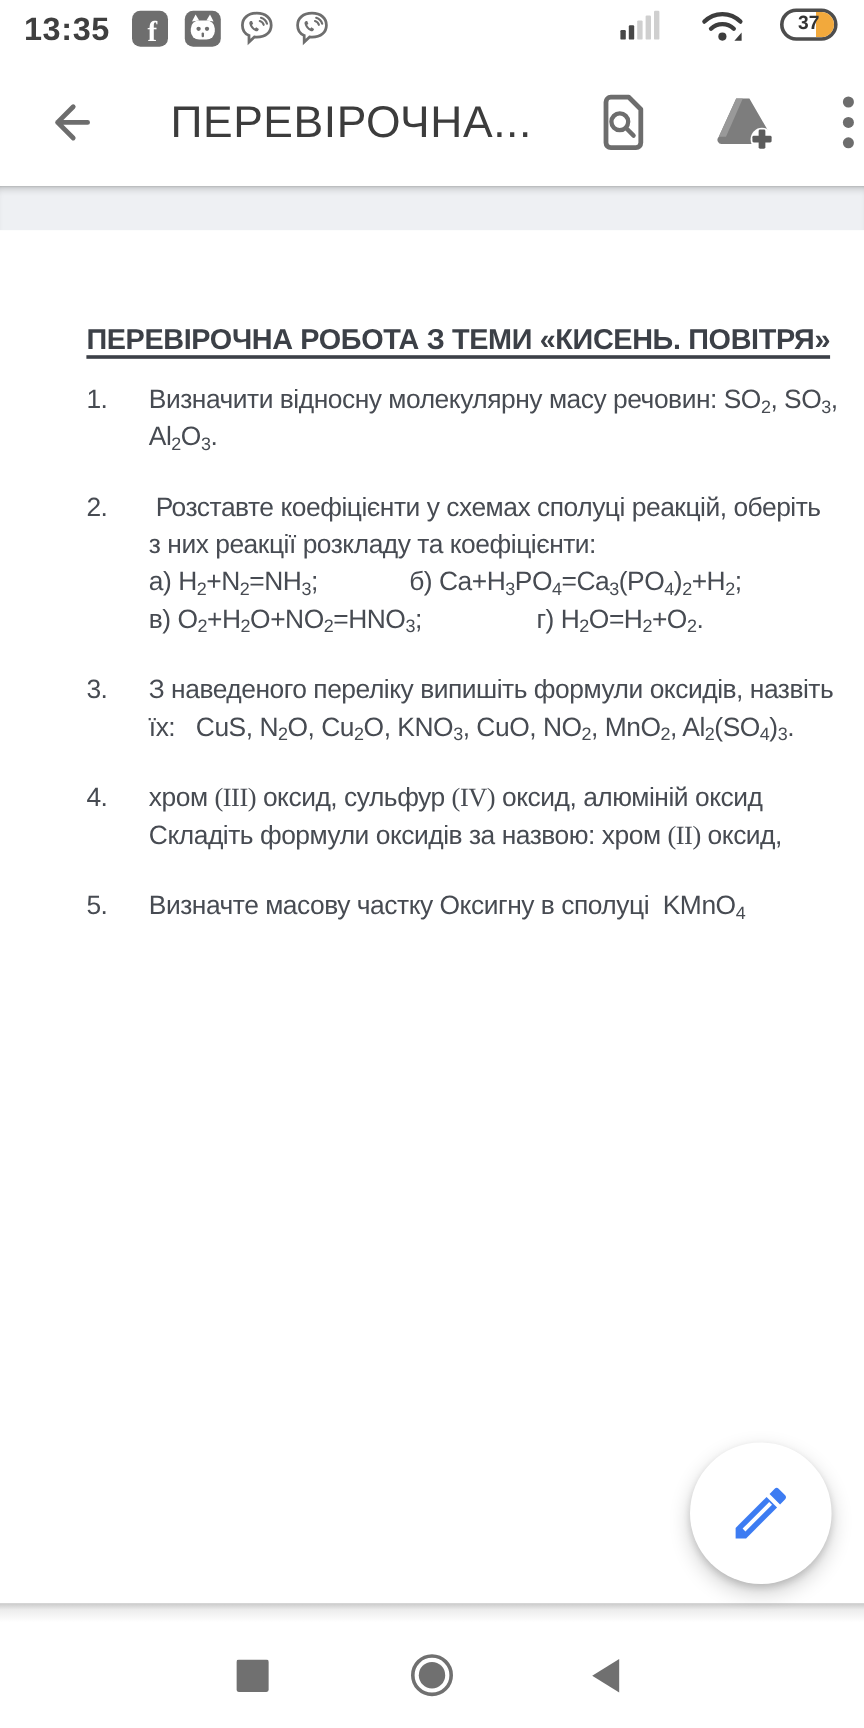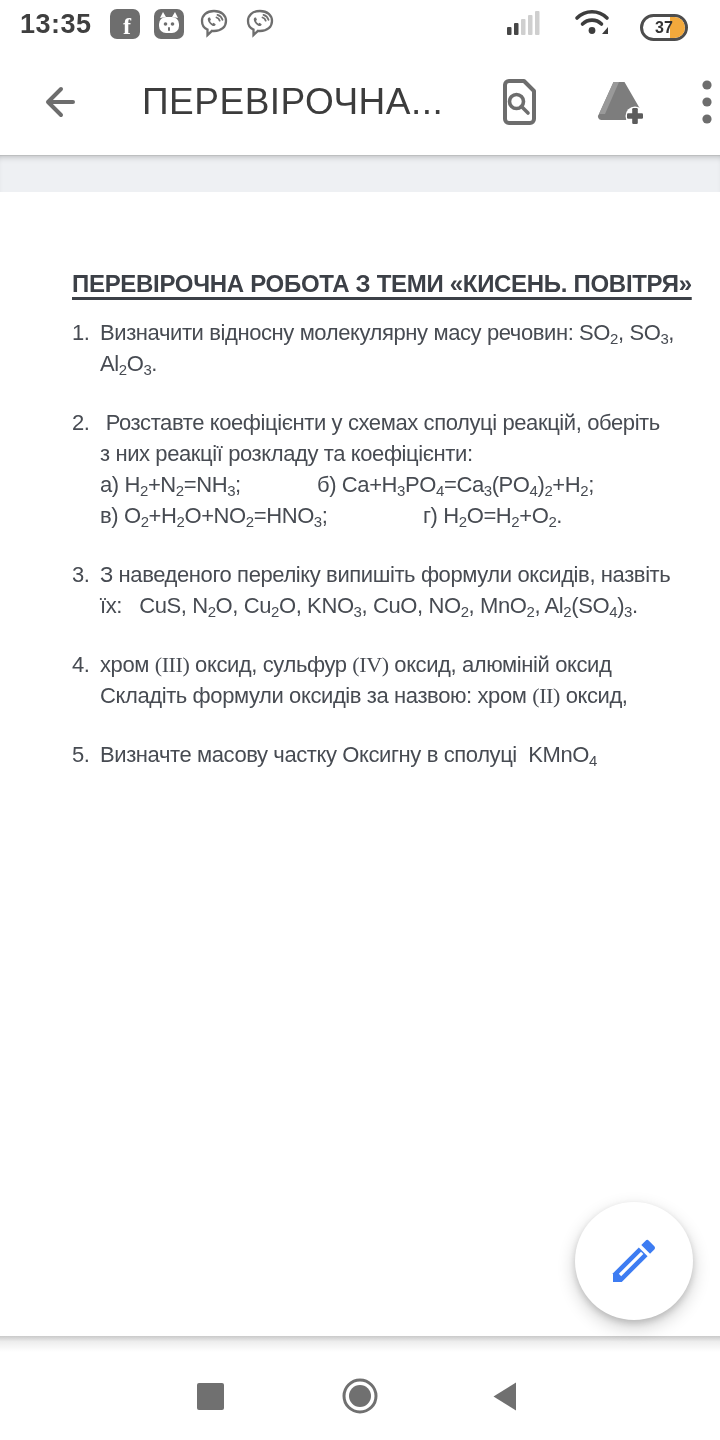--- a/index.html
+++ b/index.html
@@ -1,27 +1,27 @@
 <!DOCTYPE html>
 <html><head>
 <meta charset="utf-8">
 <style>
   * { margin:0; padding:0; box-sizing:border-box; }
   html,body { width:720px; height:1440px; background:#ffffff; overflow:hidden;
               font-family:"Liberation Sans", sans-serif; }
   body { position:relative; }
 
   
-  .status-bar { height:48px; display:flex; align-items:center; padding:0 32px 0 20px; background:#fff; }
+  .status-bar { height:48px; display:flex; align-items:center; padding:0 22px 0 20px; background:#fff; }
   .status-time { font-size:27px; font-weight:700; color:#3f3f3f; letter-spacing:0.5px; margin-right:18px; }
   .notif-icons { display:flex; align-items:center; gap:14px; }
   .app-badge { width:30px; height:30px; border-radius:7px; background:#6e6e6e; position:relative; }
   .app-badge svg { position:absolute; inset:0; }
   .viber-badge { width:32px; height:32px; }
-  .sb-right { margin-left:auto; display:flex; align-items:flex-end; gap:30px; }
+  .sb-right { margin-left:auto; display:flex; align-items:flex-start; gap:30px; }
   .battery { width:48px; height:27px; border:3px solid #4d4d4d; border-radius:14px;
              position:relative; overflow:hidden; background:#fff; }
   .battery-fill { position:absolute; right:0; top:0; bottom:0; width:36%; background:#f2a93c; }
   .battery-text { position:absolute; inset:0; display:flex; align-items:center; justify-content:center;
                   font-size:16px; font-weight:700; color:#333; z-index:1; }
 
   
   .app-bar { height:107px; background:#fff; display:flex; align-items:center; padding:0 34px 0 36px;
              box-shadow:0 1px 0 rgba(0,0,0,0.06); position:relative; z-index:2; }
   .icon-btn { background:none; border:none; padding:0; cursor:pointer; display:flex;
@@ -33,21 +33,21 @@
 
   
   .doc-strip { height:37px; background:#eef0f3; box-shadow:inset 0 6px 7px -5px rgba(0,0,0,0.28); }
   .page { height:1144px; background:#fff; padding:76px 16px 0 72px;
           color:#474b52; font-size:22px; line-height:31px; letter-spacing:-0.4px; }
   .doc-title { font-weight:700; font-size:24px; color:#3c4047; white-space:nowrap;
                text-decoration:underline; text-decoration-thickness:2.5px; text-underline-offset:5px;
                margin-bottom:18px; letter-spacing:-0.3px; }
   .question { position:relative; padding-left:28px; margin-bottom:28px; }
   .q-num { position:absolute; left:0; top:0; }
-  .line { white-space:pre; position:relative; }
+  .line { white-space:pre; position:relative;margin-left:24px; }
   .tab-seg { position:absolute; top:0; }
   sub { font-size:68%; line-height:0; position:relative; top:0.27em; vertical-align:baseline; }
   .serif { font-family:"Liberation Serif", serif; }
 
   
   .fab { position:absolute; left:575px; top:1202px; width:118px; height:118px; border-radius:50%;
          background:#fff; border:none; cursor:pointer;
          box-shadow:0 7px 18px rgba(0,0,0,0.20), 0 3px 6px rgba(0,0,0,0.14);
          display:flex; align-items:center; justify-content:center; }
 

